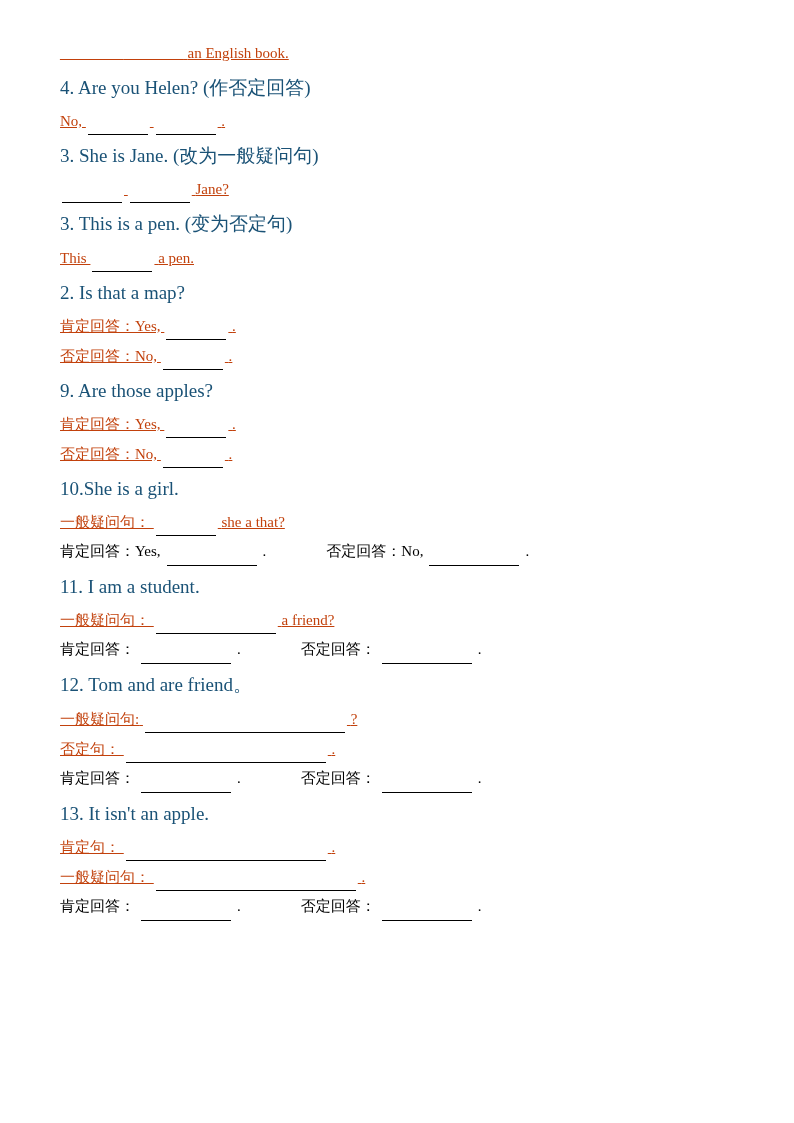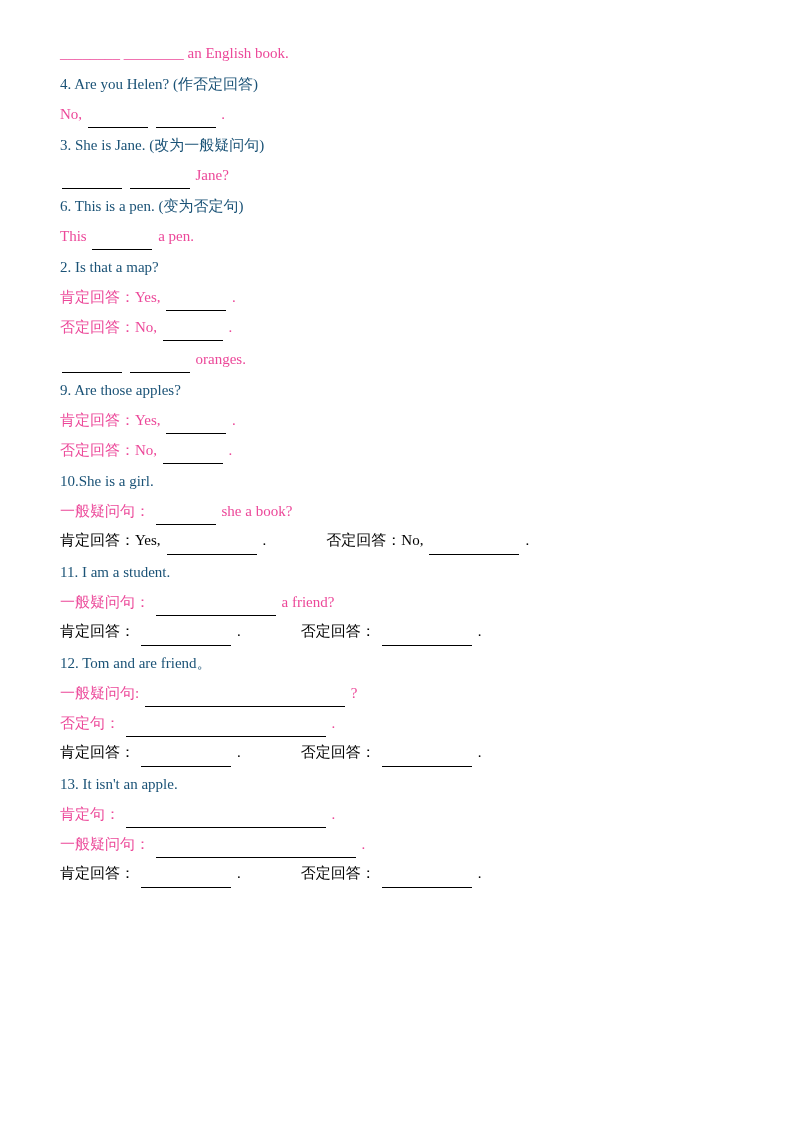--- a/index.html
+++ b/index.html
@@ -18,28 +18,29 @@
       padding: 40px 60px 40px 60px;
       line-height: 1.8;
     }
 
     .exercise-block {
       margin-bottom: 4px;
     }
 
     .question-title {
       color: #1a5276;
+      font-size: 19px;
+      margin-bottom: 2px;
+    }
+
+    .answer-line {
+      color: #c2410c;
       font-size: 15px;
       margin-bottom: 2px;
-    }
-
-    .answer-line {
-      color: #ec4899;
-      font-size: 15px;
-      margin-bottom: 2px;
+      text-decoration: underline;
     }
 
     .blank {
       display: inline-block;
       border-bottom: 1px solid #000;
       min-width: 60px;
       margin: 0 2px;
       vertical-align: bottom;
     }
 
@@ -96,21 +97,21 @@
     <div class="answer-line">
       <span class="blank">&nbsp;&nbsp;&nbsp;&nbsp;&nbsp;&nbsp;&nbsp;&nbsp;</span>
       <span> </span>
       <span class="blank">&nbsp;&nbsp;&nbsp;&nbsp;&nbsp;&nbsp;&nbsp;&nbsp;</span>
       <span> Jane?</span>
     </div>
   </div>
 
   <div class="exercise-block">
     <div class="question-title">
-      <span>6. This is a pen. (变为否定句)</span>
+      <span>3. This is a pen. (变为否定句)</span>
     </div>
     <div class="answer-line">
       <span>This </span>
       <span class="blank">&nbsp;&nbsp;&nbsp;&nbsp;&nbsp;&nbsp;</span>
       <span> a pen.</span>
     </div>
   </div>
 
   <div class="exercise-block">
     <div class="question-title">
@@ -122,26 +123,20 @@
       <span>.</span>
     </div>
     <div class="answer-line">
       <span>否定回答：No, </span>
       <span class="blank">&nbsp;&nbsp;&nbsp;&nbsp;&nbsp;&nbsp;</span>
       <span>.</span>
     </div>
   </div>
 
   <div class="exercise-block">
-    <div class="answer-line">
-      <span class="blank">&nbsp;&nbsp;&nbsp;&nbsp;&nbsp;&nbsp;</span>
-      <span> </span>
-      <span class="blank">&nbsp;&nbsp;&nbsp;&nbsp;&nbsp;&nbsp;</span>
-      <span> oranges.</span>
-    </div>
   </div>
 
   <div class="exercise-block">
     <div class="question-title">
       <span>9. Are those apples?</span>
     </div>
     <div class="answer-line">
       <span>肯定回答：Yes, </span>
       <span class="blank">&nbsp;&nbsp;&nbsp;&nbsp;&nbsp;&nbsp;</span>
       <span>.</span>
@@ -153,21 +148,21 @@
     </div>
   </div>
 
   <div class="exercise-block">
     <div class="question-title">
       <span>10.She is a girl.</span>
     </div>
     <div class="answer-line">
       <span>一般疑问句：</span>
       <span class="blank">&nbsp;&nbsp;&nbsp;&nbsp;&nbsp;&nbsp;</span>
-      <span> she a book?</span>
+      <span> she a that?</span>
     </div>
     <div class="two-col-answers">
       <div class="col-answer">
         <span>肯定回答：Yes, </span>
         <span class="blank blank-medium">&nbsp;&nbsp;&nbsp;&nbsp;&nbsp;&nbsp;&nbsp;&nbsp;&nbsp;&nbsp;</span>
         <span>.</span>
       </div>
       <div class="col-answer">
         <span>否定回答：No, </span>
         <span class="blank blank-medium">&nbsp;&nbsp;&nbsp;&nbsp;&nbsp;&nbsp;&nbsp;&nbsp;&nbsp;&nbsp;</span>

